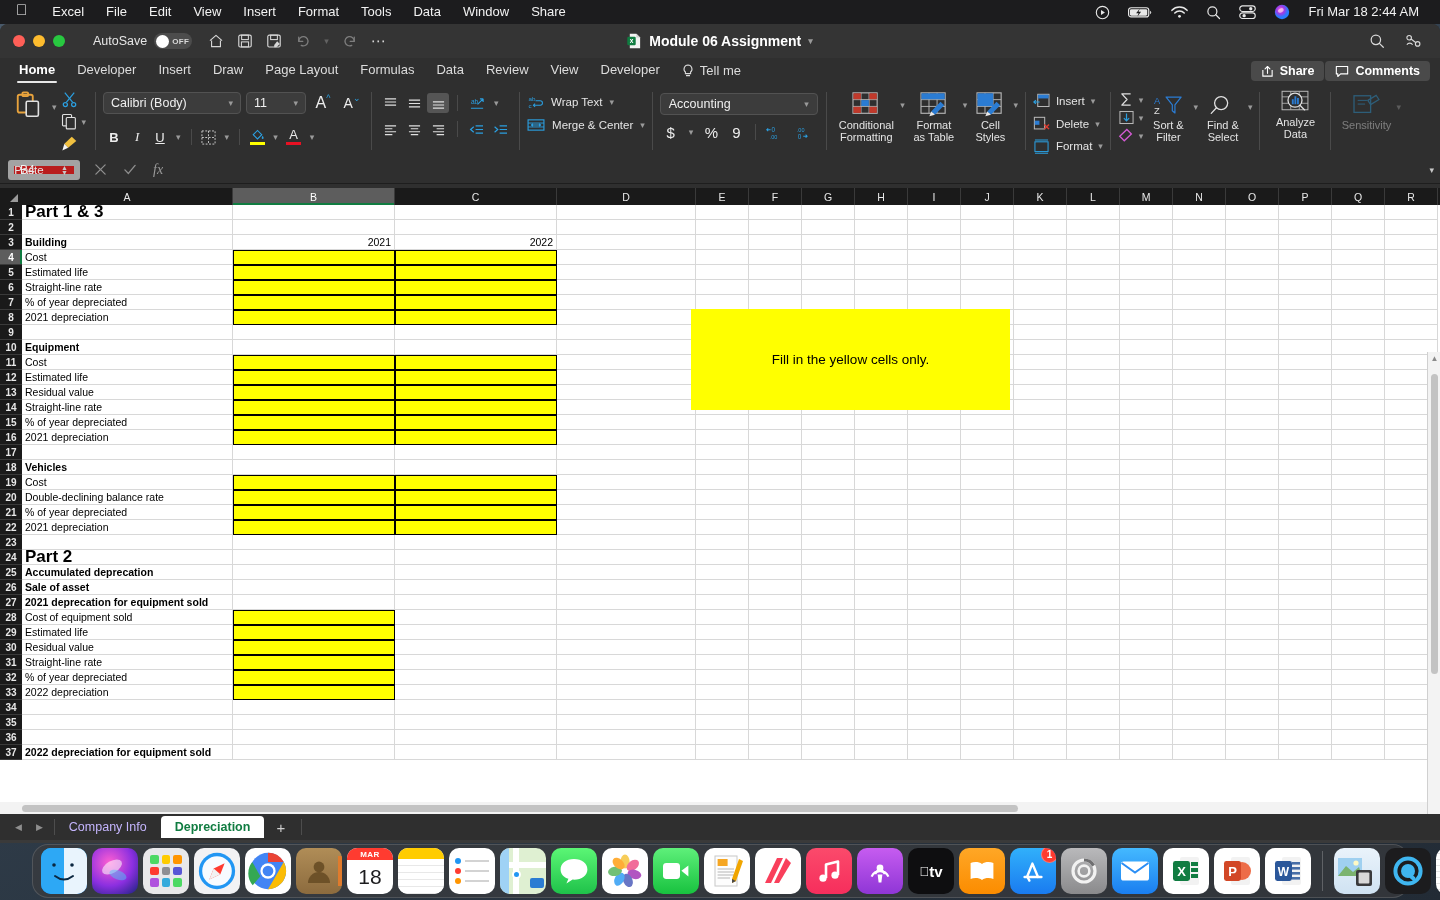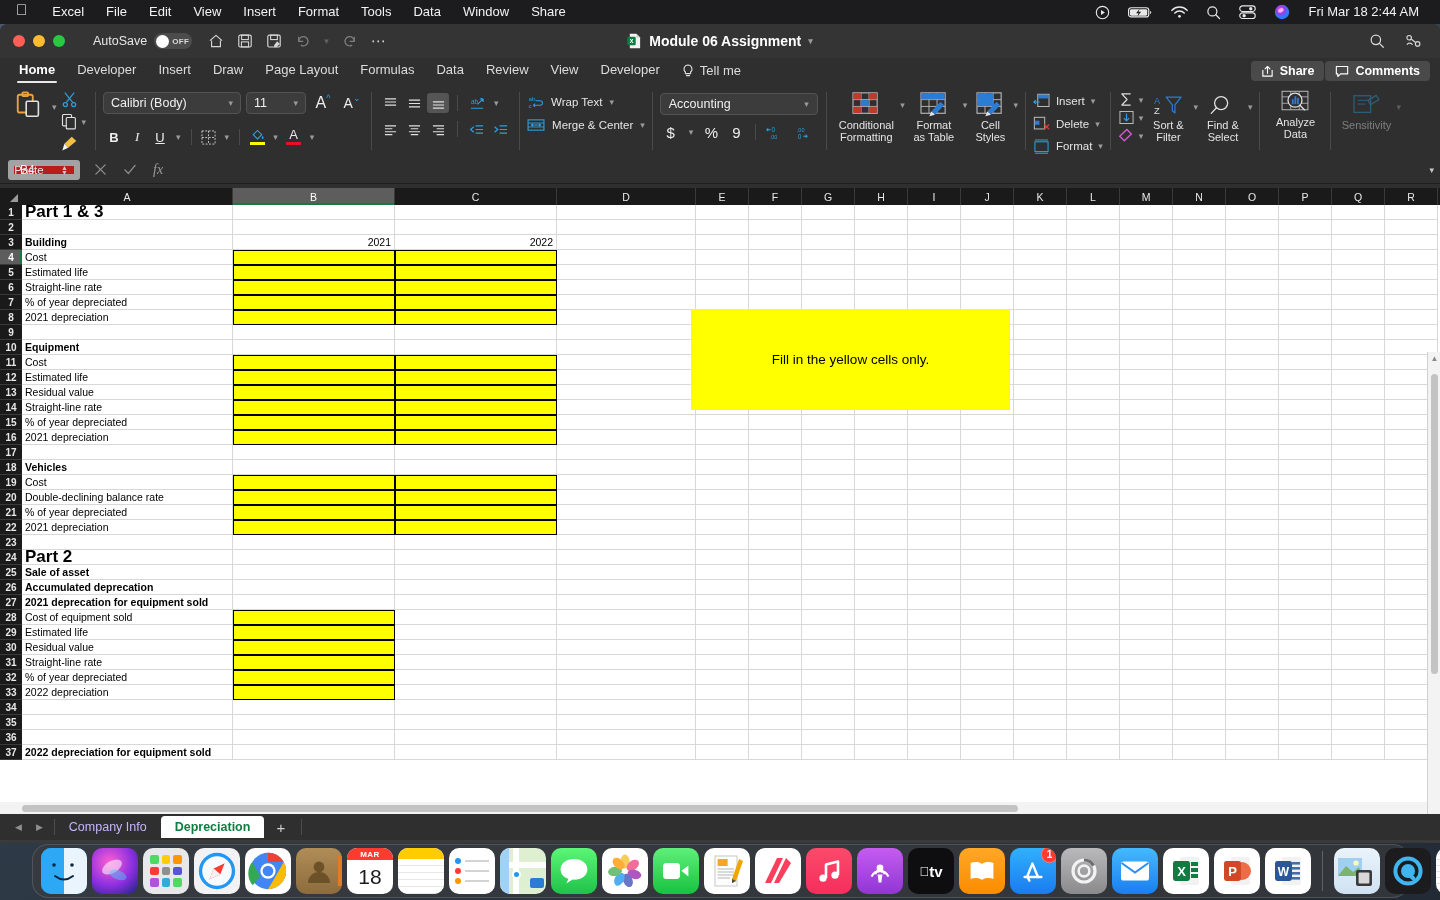--- a/index.html
+++ b/index.html
@@ -1288,41 +1288,41 @@
             <div class="cell n"></div>
             <div class="cell n"></div>
             <div class="cell n"></div>
             <div class="cell n"></div>
             <div class="cell n"></div>
             <div class="cell n"></div>
             <div class="cell n"></div>
             <div class="cell n"></div>
           </div>
           <div class="grow">
+            <div class="cell a bold">Accumulated deprecation</div>
+            <div class="cell b"></div>
+            <div class="cell c"></div>
+            <div class="cell d"></div>
+            <div class="cell n"></div>
+            <div class="cell n"></div>
+            <div class="cell n"></div>
+            <div class="cell n"></div>
+            <div class="cell n"></div>
+            <div class="cell n"></div>
+            <div class="cell n"></div>
+            <div class="cell n"></div>
+            <div class="cell n"></div>
+            <div class="cell n"></div>
+            <div class="cell n"></div>
+            <div class="cell n"></div>
+            <div class="cell n"></div>
+            <div class="cell n"></div>
+          </div>
+          <div class="grow">
             <div class="cell a bold">Sale of asset</div>
-            <div class="cell b"></div>
-            <div class="cell c"></div>
-            <div class="cell d"></div>
-            <div class="cell n"></div>
-            <div class="cell n"></div>
-            <div class="cell n"></div>
-            <div class="cell n"></div>
-            <div class="cell n"></div>
-            <div class="cell n"></div>
-            <div class="cell n"></div>
-            <div class="cell n"></div>
-            <div class="cell n"></div>
-            <div class="cell n"></div>
-            <div class="cell n"></div>
-            <div class="cell n"></div>
-            <div class="cell n"></div>
-            <div class="cell n"></div>
-          </div>
-          <div class="grow">
-            <div class="cell a bold">Accumulated deprecation</div>
             <div class="cell b"></div>
             <div class="cell c"></div>
             <div class="cell d"></div>
             <div class="cell n"></div>
             <div class="cell n"></div>
             <div class="cell n"></div>
             <div class="cell n"></div>
             <div class="cell n"></div>
             <div class="cell n"></div>
             <div class="cell n"></div>

